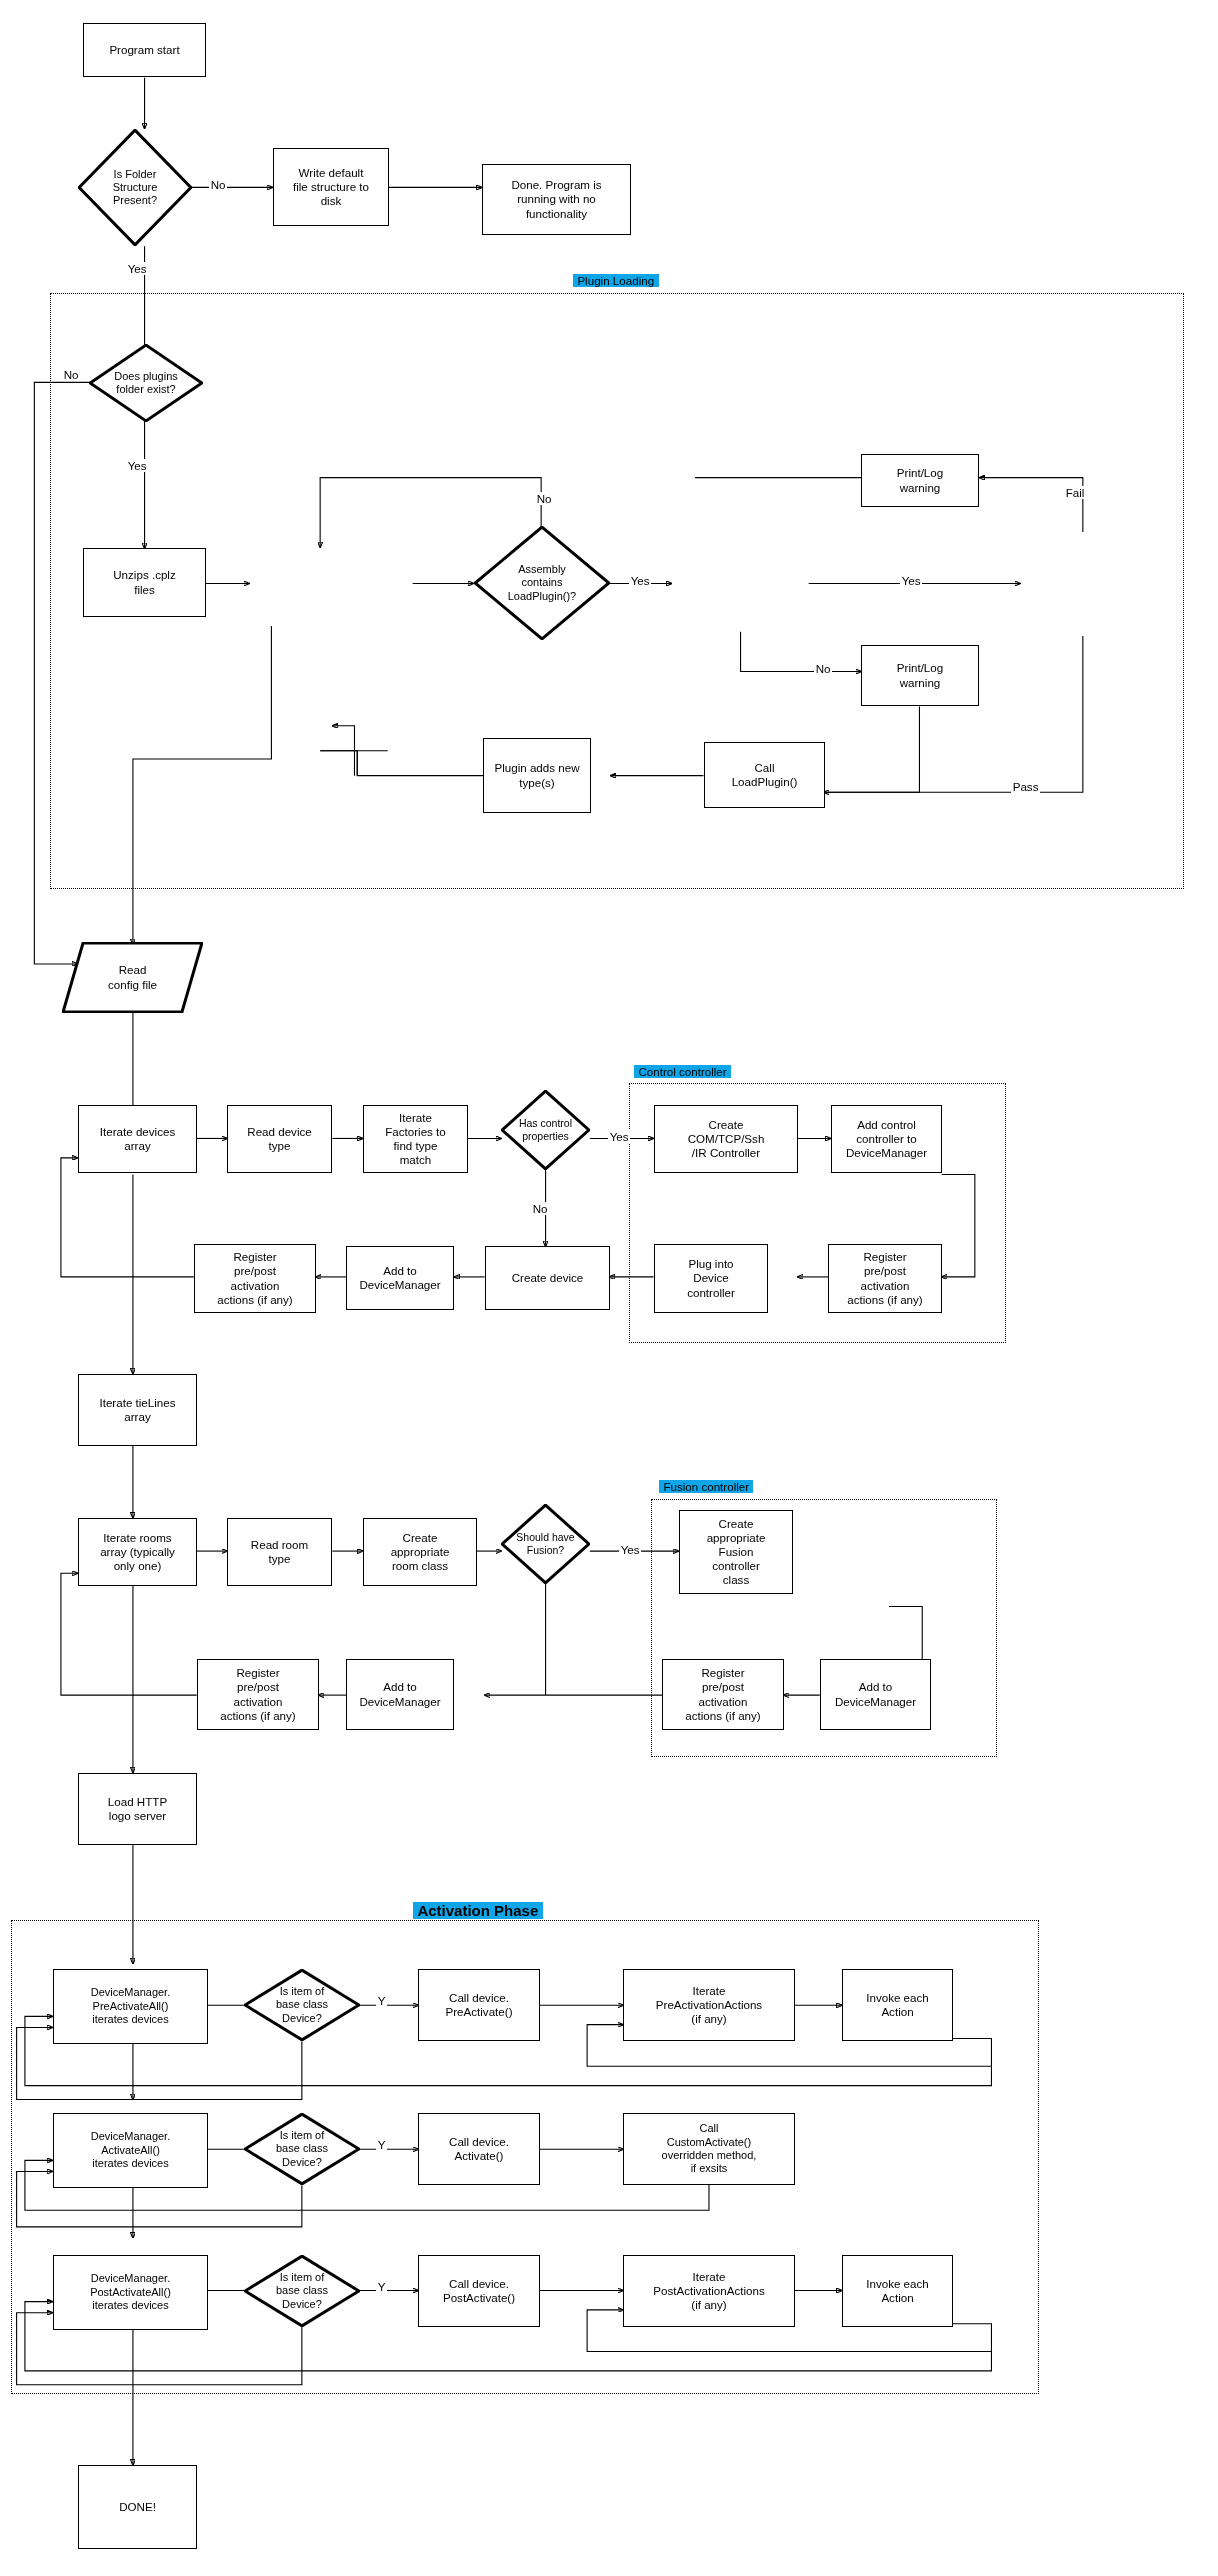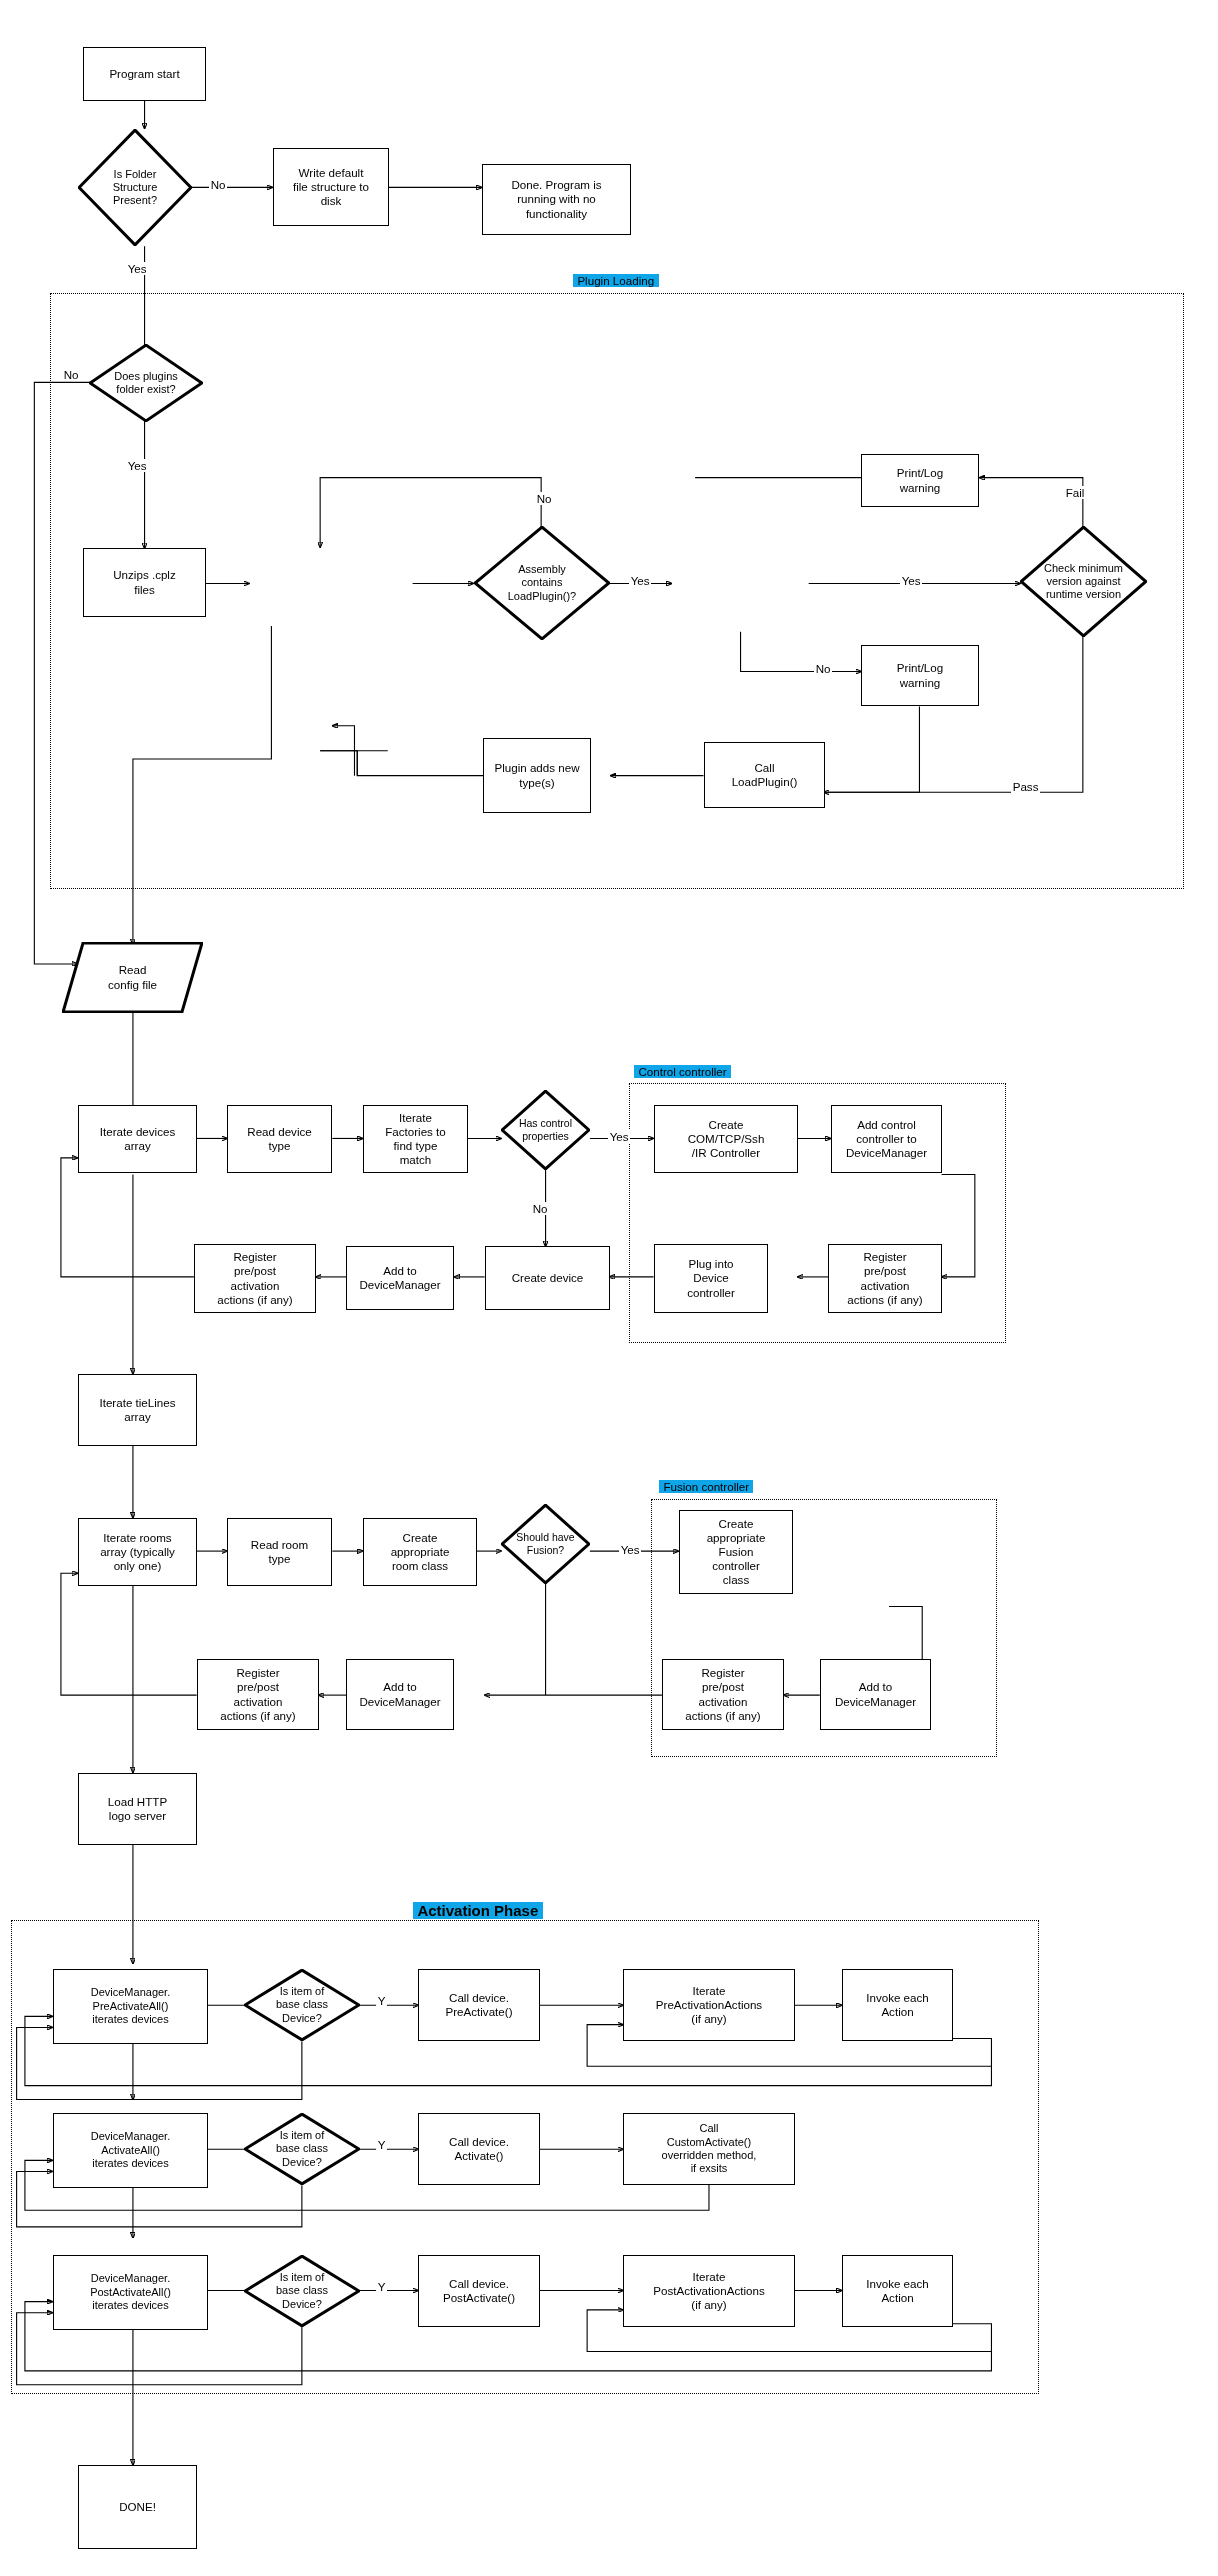--- a/index.html
+++ b/index.html
@@ -175,21 +175,21 @@
     <path d="M620,4135 L755,4135" marker-end="url(#ah)"></path>
     <path d="M975,4135 L1125,4135" marker-end="url(#ah)"></path>
     <path d="M1435,4135 L1520,4135" marker-end="url(#ah)"></path>
     <path d="M1720,4195 L1790,4195 L1790,4245 L1060,4245 L1060,4170 L1125,4170" marker-end="url(#ah)"></path>
     <path d="M1790,4245 L1790,4280 L45,4280 L45,4155 L95,4155" marker-end="url(#ah)"></path>
     <path d="M545,4200 L545,4305 L30,4305 L30,4175 L95,4175" marker-end="url(#ah)"></path>
 
     <path d="M240,4205 L240,4450" marker-end="url(#ah)"></path>
   </svg>
 
-  <div class="node" style="left:83px;top:23px;width:123px;height:54px;margin-top:24px;">Program start</div>
+  <div class="node" style="left:83px;top:23px;width:123px;height:54px;">Program start</div>
 
   <div class="diamond" style="left:78px;top:129px;width:114px;height:117px;">
     <svg class="dshape" viewBox="0 0 205 212" preserveAspectRatio="none">
         <polygon points="102.5,2 203,106 102.5,210 2,106" fill="#fff" stroke="#000" stroke-width="3" vector-effect="non-scaling-stroke"></polygon>
       </svg>
     <div class="dtext">Is Folder
 Structure
 Present?</div>
   </div>
 
@@ -223,28 +223,20 @@
     <div class="dtext">Assembly
 contains
 LoadPlugin()?</div>
   </div>
   <div class="edgelabel" style="left:535px;top:492px;">No</div>
   <div class="edgelabel" style="left:629px;top:574px;">Yes</div>
 
   <div class="edgelabel" style="left:900px;top:574px;">Yes</div>
   <div class="edgelabel" style="left:814px;top:662px;">No</div>
 
-  <div class="diamond" style="left:1020px;top:526px;width:127px;height:111px;">
-    <svg class="dshape" viewBox="0 0 230 200" preserveAspectRatio="none">
-        <polygon points="115,2 228,100 115,198 2,100" fill="#fff" stroke="#000" stroke-width="3" vector-effect="non-scaling-stroke"></polygon>
-      </svg>
-    <div class="dtext">Check minimum
-version against
-runtime version</div>
-  </div>
   <div class="edgelabel" style="left:1064px;top:486px;">Fail</div>
   <div class="edgelabel" style="left:1011px;top:780px;">Pass</div>
 
   <div class="node" style="left:861px;top:454px;width:118px;height:53px;">Print/Log
 warning</div>
   <div class="node" style="left:861px;top:645px;width:118px;height:61px;">Print/Log
 warning</div>
 
   <div class="node" style="left:704px;top:742px;width:121px;height:66px;">Call
 LoadPlugin()</div>

